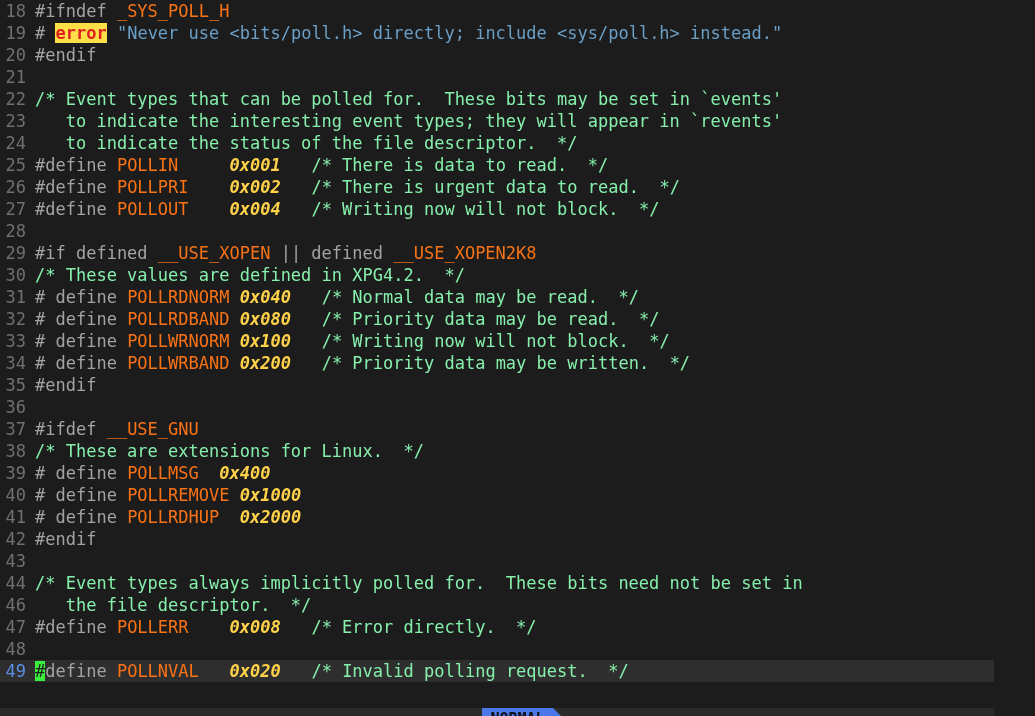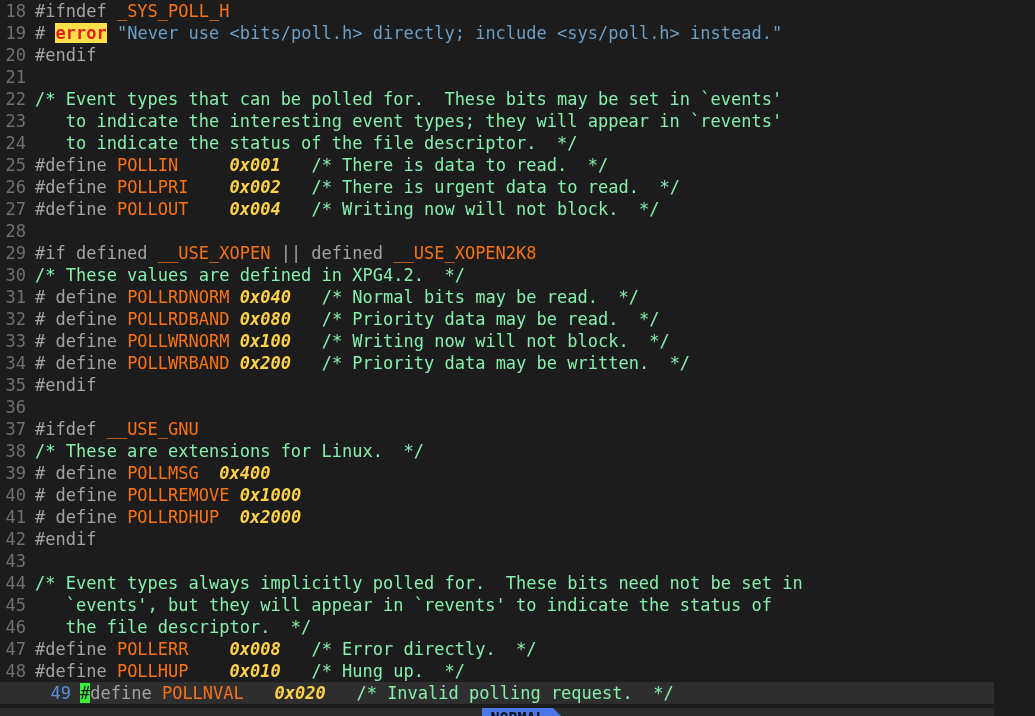--- a/index.html
+++ b/index.html
@@ -33,21 +33,20 @@
     display: flex;
     align-items: baseline;
     height: 22px;
     line-height: 22px;
     white-space: pre;
     font-size: 17px;
     letter-spacing: 0px;
   }
   .line.current {
     background: #2e2e2e;
-    padding-left: 45px;
   }
 
   .lnum {
     width: 26px;
     min-width: 26px;
     text-align: right;
     color: #707070;
     font-size: 17px;
     line-height: 22px;
     -webkit-user-select: none;
@@ -137,38 +136,37 @@
       <div class="line"><span class="lnum">21</span><span class="code"></span></div>
       <div class="line"><span class="lnum">22</span><span class="code"><span class="tk-cmt">/* Event types that can be polled for.  These bits may be set in `events'</span></span></div>
       <div class="line"><span class="lnum">23</span><span class="code"><span class="tk-cmt">   to indicate the interesting event types; they will appear in `revents'</span></span></div>
       <div class="line"><span class="lnum">24</span><span class="code"><span class="tk-cmt">   to indicate the status of the file descriptor.  */</span></span></div>
       <div class="line"><span class="lnum">25</span><span class="code"><span class="tk-pre">#define </span><span class="tk-ident">POLLIN</span><span class="tk-plain">     </span><span class="tk-num">0x001</span><span class="tk-plain">   </span><span class="tk-cmt">/* There is data to read.  */</span></span></div>
       <div class="line"><span class="lnum">26</span><span class="code"><span class="tk-pre">#define </span><span class="tk-ident">POLLPRI</span><span class="tk-plain">    </span><span class="tk-num">0x002</span><span class="tk-plain">   </span><span class="tk-cmt">/* There is urgent data to read.  */</span></span></div>
       <div class="line"><span class="lnum">27</span><span class="code"><span class="tk-pre">#define </span><span class="tk-ident">POLLOUT</span><span class="tk-plain">    </span><span class="tk-num">0x004</span><span class="tk-plain">   </span><span class="tk-cmt">/* Writing now will not block.  */</span></span></div>
       <div class="line"><span class="lnum">28</span><span class="code"></span></div>
       <div class="line"><span class="lnum">29</span><span class="code"><span class="tk-pre">#if defined </span><span class="tk-ident">__USE_XOPEN</span><span class="tk-pre"> || defined </span><span class="tk-ident">__USE_XOPEN2K8</span></span></div>
       <div class="line"><span class="lnum">30</span><span class="code"><span class="tk-cmt">/* These values are defined in XPG4.2.  */</span></span></div>
-      <div class="line"><span class="lnum">31</span><span class="code"><span class="tk-pre"># define </span><span class="tk-ident">POLLRDNORM</span><span class="tk-plain"> </span><span class="tk-num">0x040</span><span class="tk-plain">   </span><span class="tk-cmt">/* Normal bits may be read.  */</span></span></div>
+      <div class="line"><span class="lnum">31</span><span class="code"><span class="tk-pre"># define </span><span class="tk-ident">POLLRDNORM</span><span class="tk-plain"> </span><span class="tk-num">0x040</span><span class="tk-plain">   </span><span class="tk-cmt">/* Normal data may be read.  */</span></span></div>
       <div class="line"><span class="lnum">32</span><span class="code"><span class="tk-pre"># define </span><span class="tk-ident">POLLRDBAND</span><span class="tk-plain"> </span><span class="tk-num">0x080</span><span class="tk-plain">   </span><span class="tk-cmt">/* Priority data may be read.  */</span></span></div>
       <div class="line"><span class="lnum">33</span><span class="code"><span class="tk-pre"># define </span><span class="tk-ident">POLLWRNORM</span><span class="tk-plain"> </span><span class="tk-num">0x100</span><span class="tk-plain">   </span><span class="tk-cmt">/* Writing now will not block.  */</span></span></div>
       <div class="line"><span class="lnum">34</span><span class="code"><span class="tk-pre"># define </span><span class="tk-ident">POLLWRBAND</span><span class="tk-plain"> </span><span class="tk-num">0x200</span><span class="tk-plain">   </span><span class="tk-cmt">/* Priority data may be written.  */</span></span></div>
       <div class="line"><span class="lnum">35</span><span class="code"><span class="tk-pre">#endif</span></span></div>
       <div class="line"><span class="lnum">36</span><span class="code"></span></div>
       <div class="line"><span class="lnum">37</span><span class="code"><span class="tk-pre">#ifdef </span><span class="tk-ident">__USE_GNU</span></span></div>
       <div class="line"><span class="lnum">38</span><span class="code"><span class="tk-cmt">/* These are extensions for Linux.  */</span></span></div>
       <div class="line"><span class="lnum">39</span><span class="code"><span class="tk-pre"># define </span><span class="tk-ident">POLLMSG</span><span class="tk-plain">  </span><span class="tk-num">0x400</span></span></div>
       <div class="line"><span class="lnum">40</span><span class="code"><span class="tk-pre"># define </span><span class="tk-ident">POLLREMOVE</span><span class="tk-plain"> </span><span class="tk-num">0x1000</span></span></div>
       <div class="line"><span class="lnum">41</span><span class="code"><span class="tk-pre"># define </span><span class="tk-ident">POLLRDHUP</span><span class="tk-plain">  </span><span class="tk-num">0x2000</span></span></div>
       <div class="line"><span class="lnum">42</span><span class="code"><span class="tk-pre">#endif</span></span></div>
       <div class="line"><span class="lnum">43</span><span class="code"></span></div>
       <div class="line"><span class="lnum">44</span><span class="code"><span class="tk-cmt">/* Event types always implicitly polled for.  These bits need not be set in</span></span></div>
-      <div class="line"><span class="lnum">45</span><span class="code"><span class="tk-cmt">   `events', but they will appear in `revents' to indicate the status of</span></span></div>
       <div class="line"><span class="lnum">46</span><span class="code"><span class="tk-cmt">   the file descriptor.  */</span></span></div>
       <div class="line"><span class="lnum">47</span><span class="code"><span class="tk-pre">#define </span><span class="tk-ident">POLLERR</span><span class="tk-plain">    </span><span class="tk-num">0x008</span><span class="tk-plain">   </span><span class="tk-cmt">/* Error directly.  */</span></span></div>
-      <div class="line"><span class="lnum">48</span><span class="code"><span class="tk-pre">#define </span><span class="tk-ident">POLLHUP</span><span class="tk-plain">    </span><span class="tk-num">0x010</span><span class="tk-plain">   </span><span class="tk-cmt">/* Hung up.  */</span></span></div>
+      <div class="line"><span class="lnum">48</span></div>
       <div class="line current"><span class="lnum">49</span><span class="code"><span class="cursor">#</span><span class="tk-pre">define </span><span class="tk-ident">POLLNVAL</span><span class="tk-plain">   </span><span class="tk-num">0x020</span><span class="tk-plain">   </span><span class="tk-cmt">/* Invalid polling request.  */</span></span></div>
     </div>
 
   <div id="statusline">
     <span class="sl-mode">
       <span>NORMAL</span>
       
     </span>
     <span class="sl-file">/usr/include/bits/poll.h</span>
     <span class="sl-mod">◇</span>

